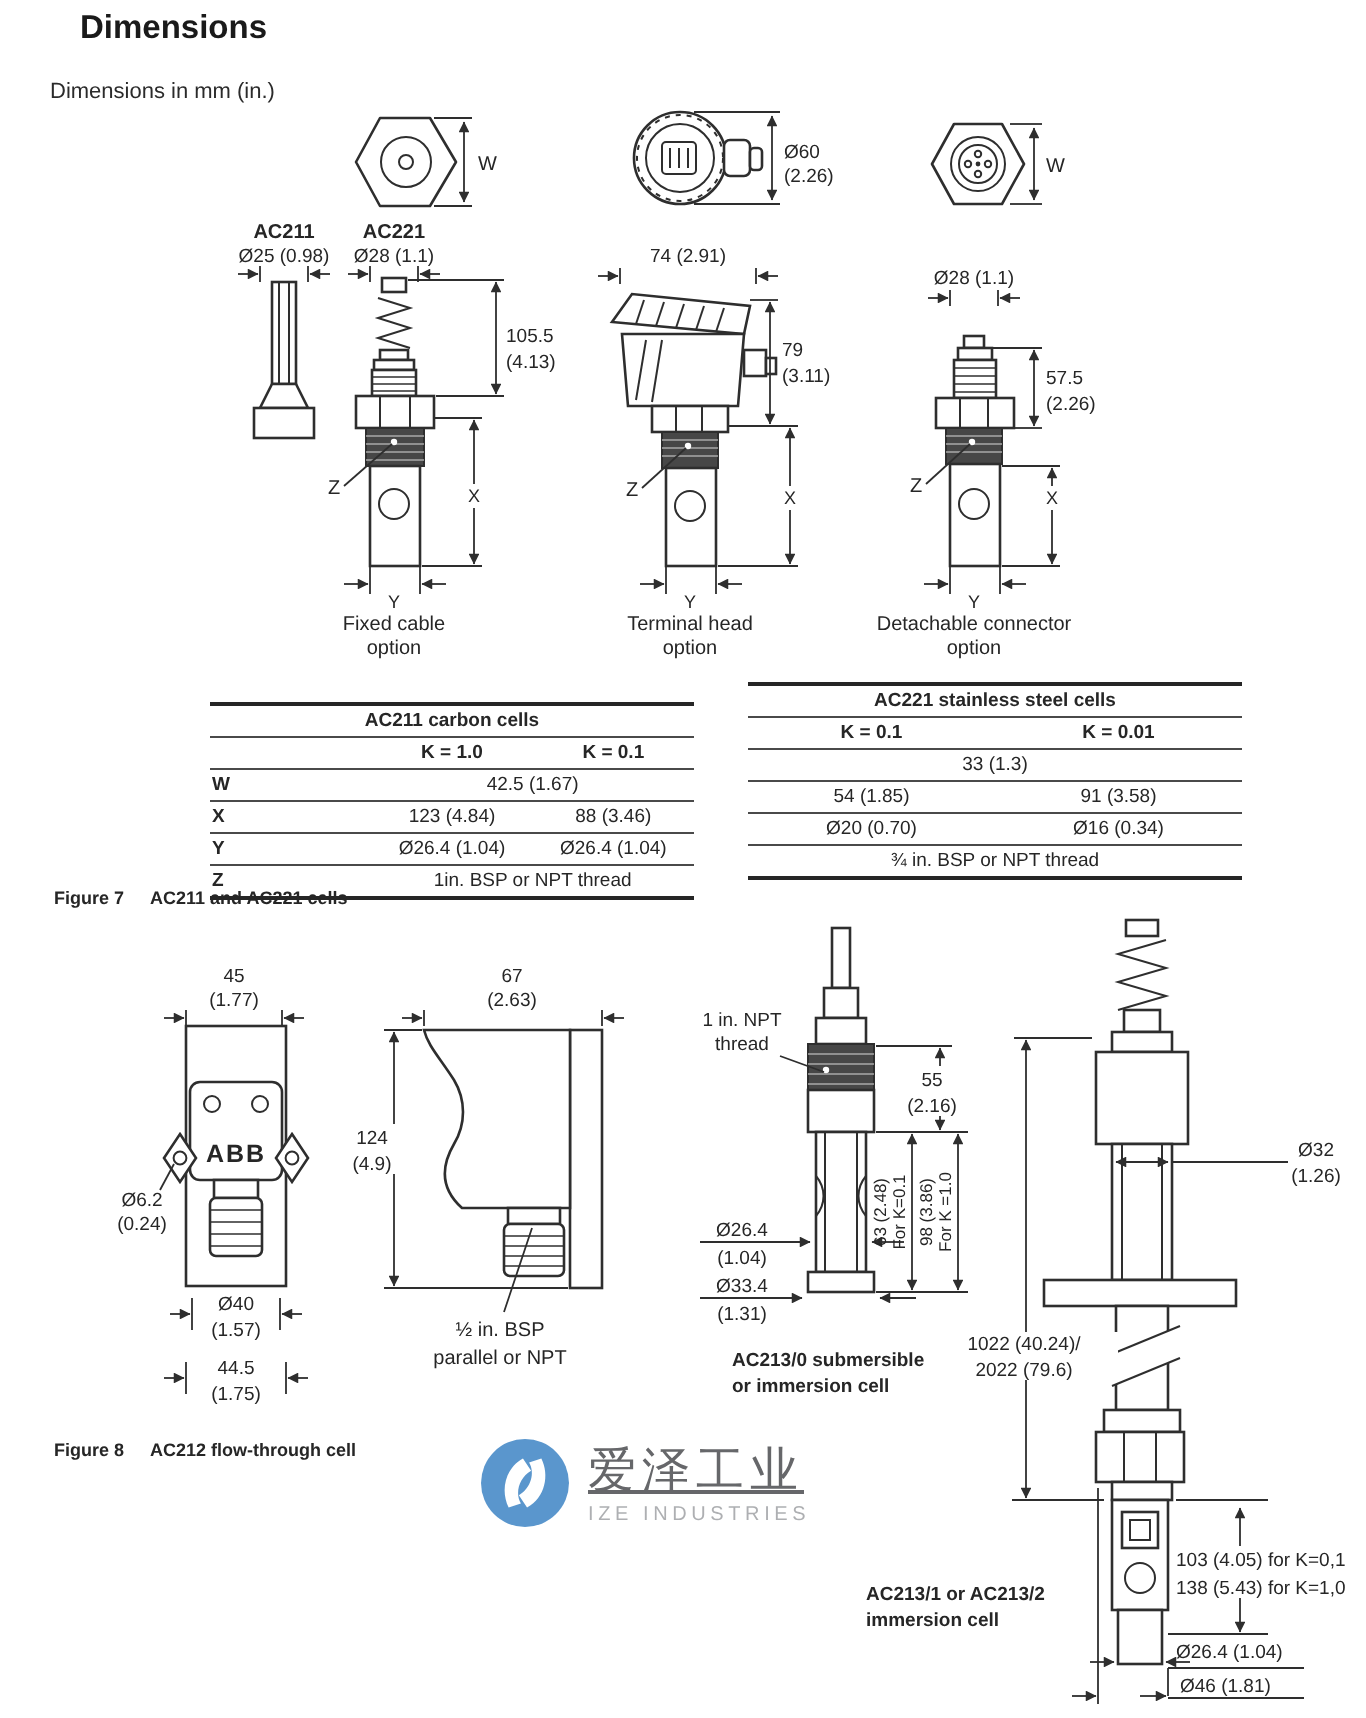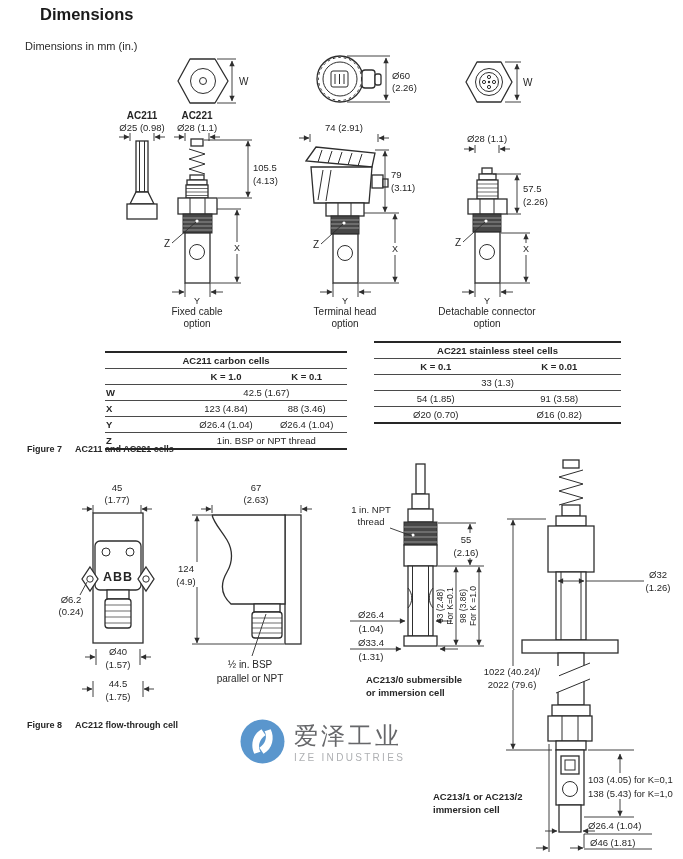--- a/index.html
+++ b/index.html
@@ -33,21 +33,21 @@
   #t-left{left:105px;top:351px;width:242px;}
   #t-right{left:374px;top:341px;width:247px;}
 
   .figcap{position:absolute;left:27px;font-size:9px;font-weight:bold;color:#262626;}
   .figcap .fc2{margin-left:13px;}
   #figcap7{top:444px;text-align:right;} #figcap8{top:720px;}
 
   
   .watermark{position:absolute;left:240px;top:719px;display:flex;align-items:flex-start;opacity:0.93;}
   .wm-text{margin-left:9px;}
-  .wm-cn{font-size:24px;color:#5b5c5f;letter-spacing:3px;line-height:27px;margin-top:3px;font-weight:500;}
+  .wm-cn{font-size:24px;color:#5b5c5f;letter-spacing:3px;line-height:27px;margin-top:3px;font-weight:500;text-decoration:underline;}
   .wm-en{font-size:10px;color:#a8aaad;letter-spacing:2.3px;margin-top:3px;}
 </style>
 </head>
 <body>
 
 <h1 class="page-title">Dimensions</h1>
 <div class="subtitle">Dimensions in mm (in.)</div>
 
 <svg class="draw" width="683" height="859" viewBox="0 0 683 859">
   <defs>
@@ -461,21 +461,24 @@
   <tbody>
     <tr>
         <td colspan="2">33 (1.3)</td>
       </tr>
     <tr>
         <td>54 (1.85)</td>
         <td>91 (3.58)</td>
       </tr>
     <tr>
         <td>Ø20 (0.70)</td>
-        <td>Ø16 (0.82)</td>
+        <td>Ø16 (0.34)</td>
+      </tr>
+    <tr>
+        <td colspan="2">¾ in. BSP or NPT thread</td>
       </tr>
   </tbody>
 </table>
 
 <div class="figcap" id="figcap7">
   <span>Figure 7</span><span class="fc2">AC211 and AC221 cells</span>
 </div>
 
 <div class="figcap" id="figcap8">
   <span>Figure 8</span><span class="fc2">AC212 flow-through cell</span>

